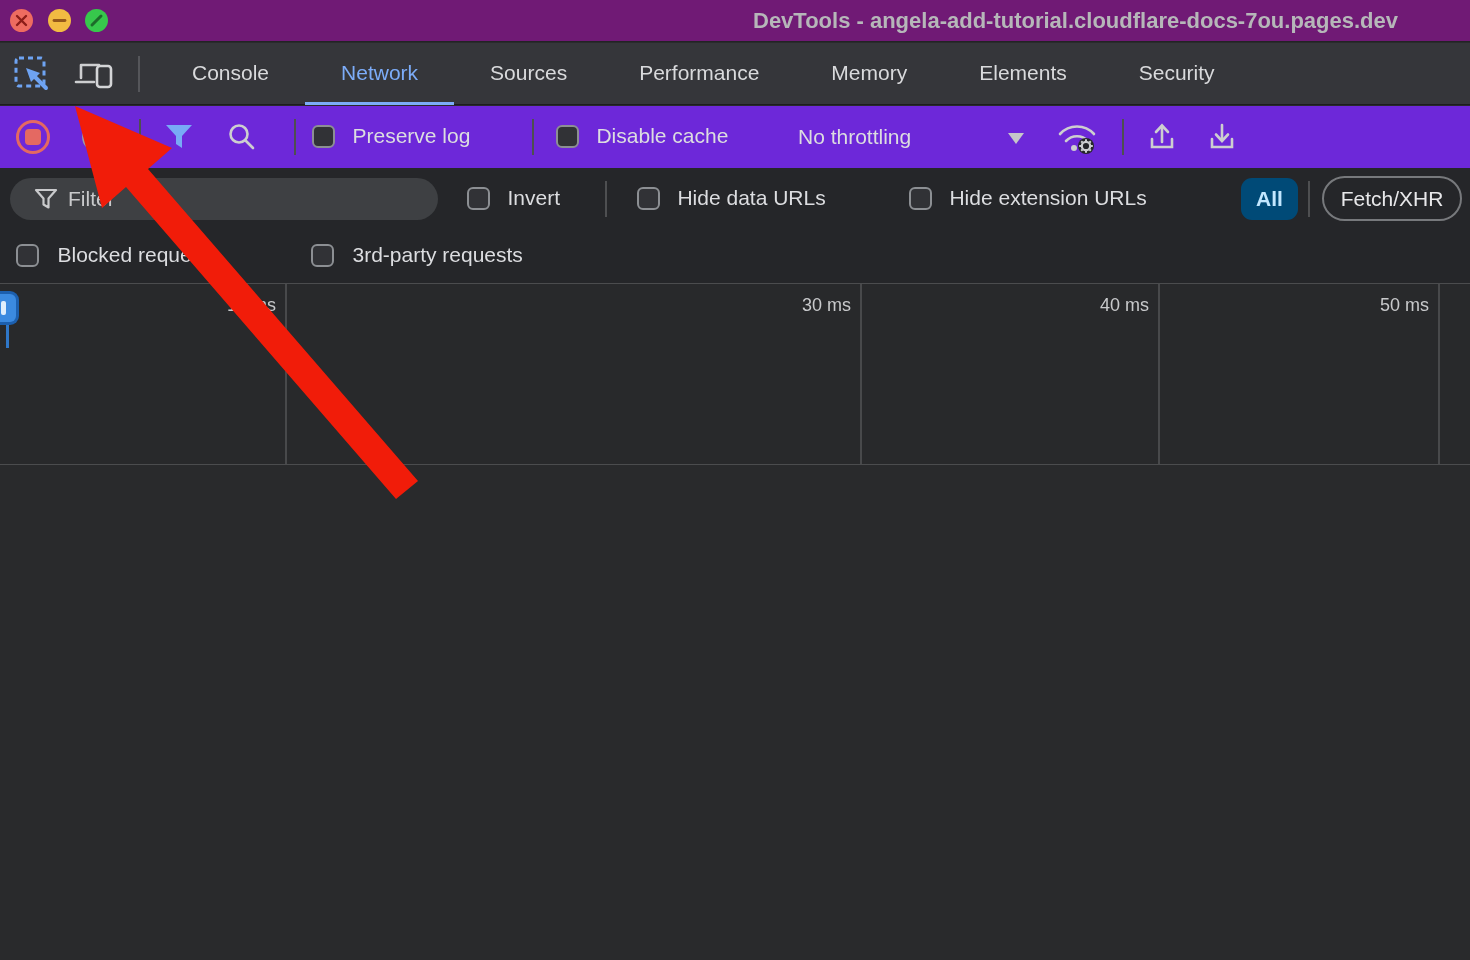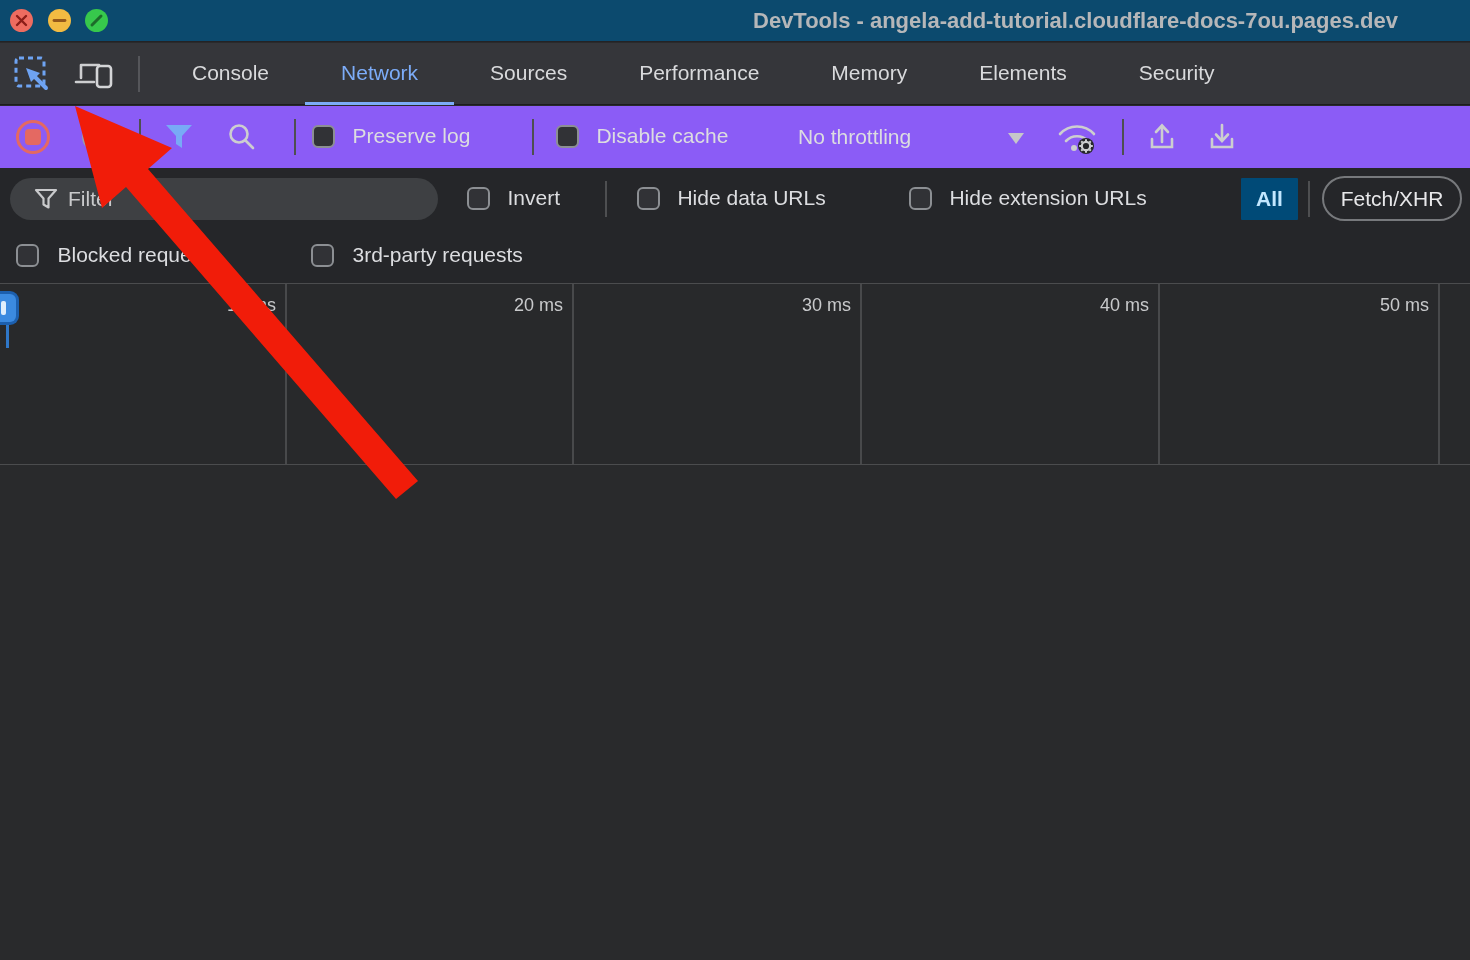--- a/index.html
+++ b/index.html
@@ -2,21 +2,21 @@
 <html><head>
 <meta charset="utf-8">
 <style>
   * { margin:0; padding:0; box-sizing:border-box; }
   html,body { width:1470px; height:960px; overflow:hidden; background:#292a2c;
     font-family:"Liberation Sans", sans-serif; }
   .screen { position:absolute; inset:0; width:1470px; height:960px; overflow:hidden; }
 
   
   .titlebar { position:absolute; left:0; top:0; width:1470px; height:42px;
-    background:#0c4a6e; border-bottom:1px solid #232325; }
+    background:#701a75; border-bottom:1px solid #232325; }
   .tl { position:absolute; top:9px; width:23px; height:23px; border-radius:50%; }
   .tl svg { position:absolute; inset:0; }
   .tl.close { left:10px;  background:#ee6c60; }
   .tl.min   { left:48px;  background:#f2bb42; }
   .tl.zoom  { left:85px;  background:#37c84c; }
   .win-title { position:absolute; left:753px; top:0; height:42px; line-height:42px;
     font-size:22px; font-weight:bold; color:#b6b7b9; white-space:nowrap; }
 
   
   .tabstrip { position:absolute; left:0; top:43px; width:1470px; height:62px;
@@ -30,21 +30,21 @@
   .tab.active { color:#7cacf8; border-bottom:3px solid #7cacf8; line-height:59px; }
 
   
   .lbl { font-size:21px; color:#dcdde0; white-space:nowrap; }
   .cb { display:inline-block; width:23px; height:23px; border:2px solid #8c8f93;
     border-radius:6px; background:#313236; vertical-align:middle; }
   .vsep { position:absolute; width:2px; height:36px; background:#4e4f51; }
 
   
   .net-toolbar { position:absolute; left:0; top:106px; width:1470px; height:62px;
-    background:#8b5cf6; }
+    background:#6d28d9; }
   .rec-btn { position:absolute; left:16px; top:14px; width:34px; height:34px;
     border:3px solid #e46962; border-radius:50%; }
   .rec-btn .sq { position:absolute; left:6px; top:6px; width:16px; height:16px;
     background:#e46962; border-radius:4px; }
   .clear-btn { position:absolute; left:80px; top:14px; width:34px; height:34px; }
   .tb-sep1 { left:139px; top:13px; } .tb-sep2 { left:294px; top:13px; }
   .tb-sep3 { left:532px; top:13px; } .tb-sep4 { left:1122px; top:13px; }
   .funnel-btn { position:absolute; left:164px; top:17px; width:30px; height:28px; }
   .search-btn { position:absolute; left:226px; top:15px; width:32px; height:32px; }
   .preserve { position:absolute; left:312px; top:18px; }
@@ -68,21 +68,21 @@
     background:transparent; border:none; outline:none; color:#e3e4e6;
     font-size:21px; font-family:"Liberation Sans", sans-serif; }
   .filter-input::placeholder { color:#c9cacc; opacity:1; }
   .invert { position:absolute; left:467px; top:18px; }
   .invert .lbl, .hide-data .lbl, .hide-ext .lbl { margin-left:13px; vertical-align:middle; }
   .fr-sep { left:605px; top:13px; }
   .hide-data { position:absolute; left:637px; top:18px; }
   .hide-ext  { position:absolute; left:909px; top:18px; }
   .all-chip { position:absolute; left:1241px; top:10px; height:42px; padding:0 15px;
     line-height:42px; background:#004a77; color:#c2e7ff; font-size:21px; font-weight:bold;
-    border-radius:1px; }
+    border-radius:11px; }
   .fr-sep2 { left:1308px; top:13px; }
   .fetch-chip { position:absolute; left:1322px; top:8px; width:140px; height:45px;
     line-height:42px; text-align:center; border:2px solid #77797c; border-radius:23px;
     color:#e8e8ea; font-size:21px; white-space:nowrap; }
 
   
   .row2 { position:absolute; left:0; top:230px; width:1470px; height:53px; background:#252629; }
   .blocked { position:absolute; left:16px; top:13px; }
   .blocked .lbl, .third .lbl { margin-left:14px; vertical-align:middle; }
   .third { position:absolute; left:311px; top:13px; }
@@ -253,21 +253,20 @@
       <span class="lbl">Blocked requests</span>
     </label>
     <label class="third">
       <span class="cb"></span>
       <span class="lbl">3rd-party requests</span>
     </label>
   </div>
 
   <div class="band">
     <div class="wcell" style="left:0; width:287px;">10 ms</div>
-    <div class="wcell" style="left:287px; width:287px;">20 ms</div>
     <div class="wcell" style="left:574px; width:288px;">30 ms</div>
     <div class="wcell" style="left:880px; width:280px;">40 ms</div>
     <div class="wcell" style="left:1151px; width:289px;padding-left:36px;">50 ms</div>
     <div class="marker">
       <div class="inner"></div>
     </div>
     <div class="marker-tail"></div>
   </div>
 
   <div class="empty">

